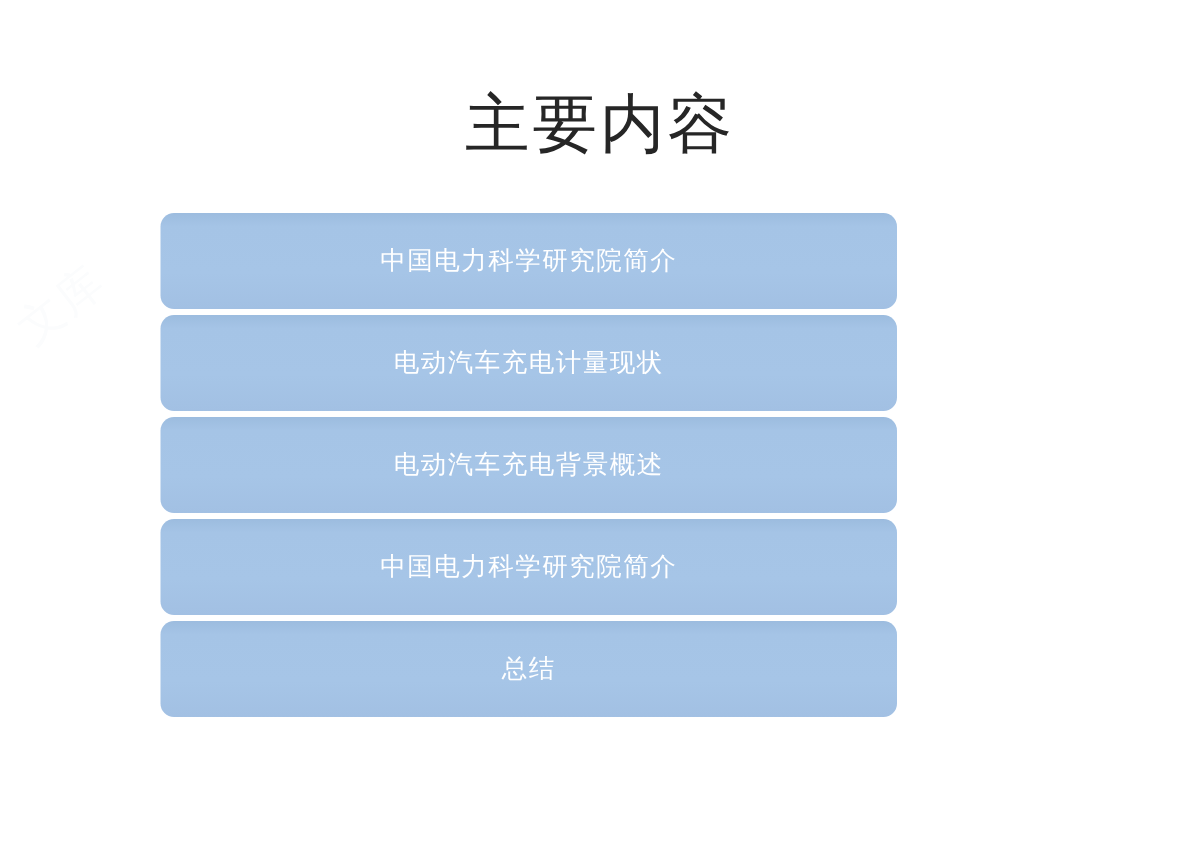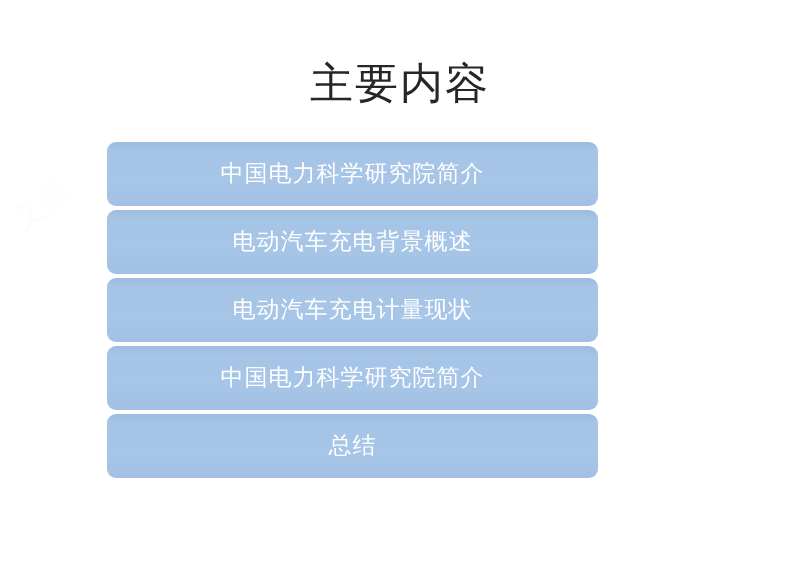--- a/index.html
+++ b/index.html
@@ -74,21 +74,21 @@
     justify-content: center;
     box-sizing: border-box;
   }
 
   .agenda-item:last-child {
     margin-bottom: 4px;
   }
 
   .agenda-label {
     font-family: "Liberation Serif", "DejaVu Serif", serif;
-    font-size: 23px;
+    font-size: 17px;
     line-height: 30px;
     color: #ffffff;
     letter-spacing: 1px;
     white-space: nowrap;
   }
 </style>
 </head>
 <body>
 
 <div class="slide">
@@ -97,25 +97,25 @@
 
   <div class="slide-title">主要内容</div>
 
   <div class="agenda">
 
     <div class="agenda-item">
       <span class="agenda-label">中国电力科学研究院简介</span>
     </div>
 
     <div class="agenda-item">
-      <span class="agenda-label">电动汽车充电背景概述</span>
+      <span class="agenda-label">电动汽车充电计量现状</span>
     </div>
 
     <div class="agenda-item">
-      <span class="agenda-label">电动汽车充电计量现状</span>
+      <span class="agenda-label">电动汽车充电背景概述</span>
     </div>
 
     <div class="agenda-item">
       <span class="agenda-label">中国电力科学研究院简介</span>
     </div>
 
     <div class="agenda-item">
       <span class="agenda-label">总结</span>
     </div>
 

